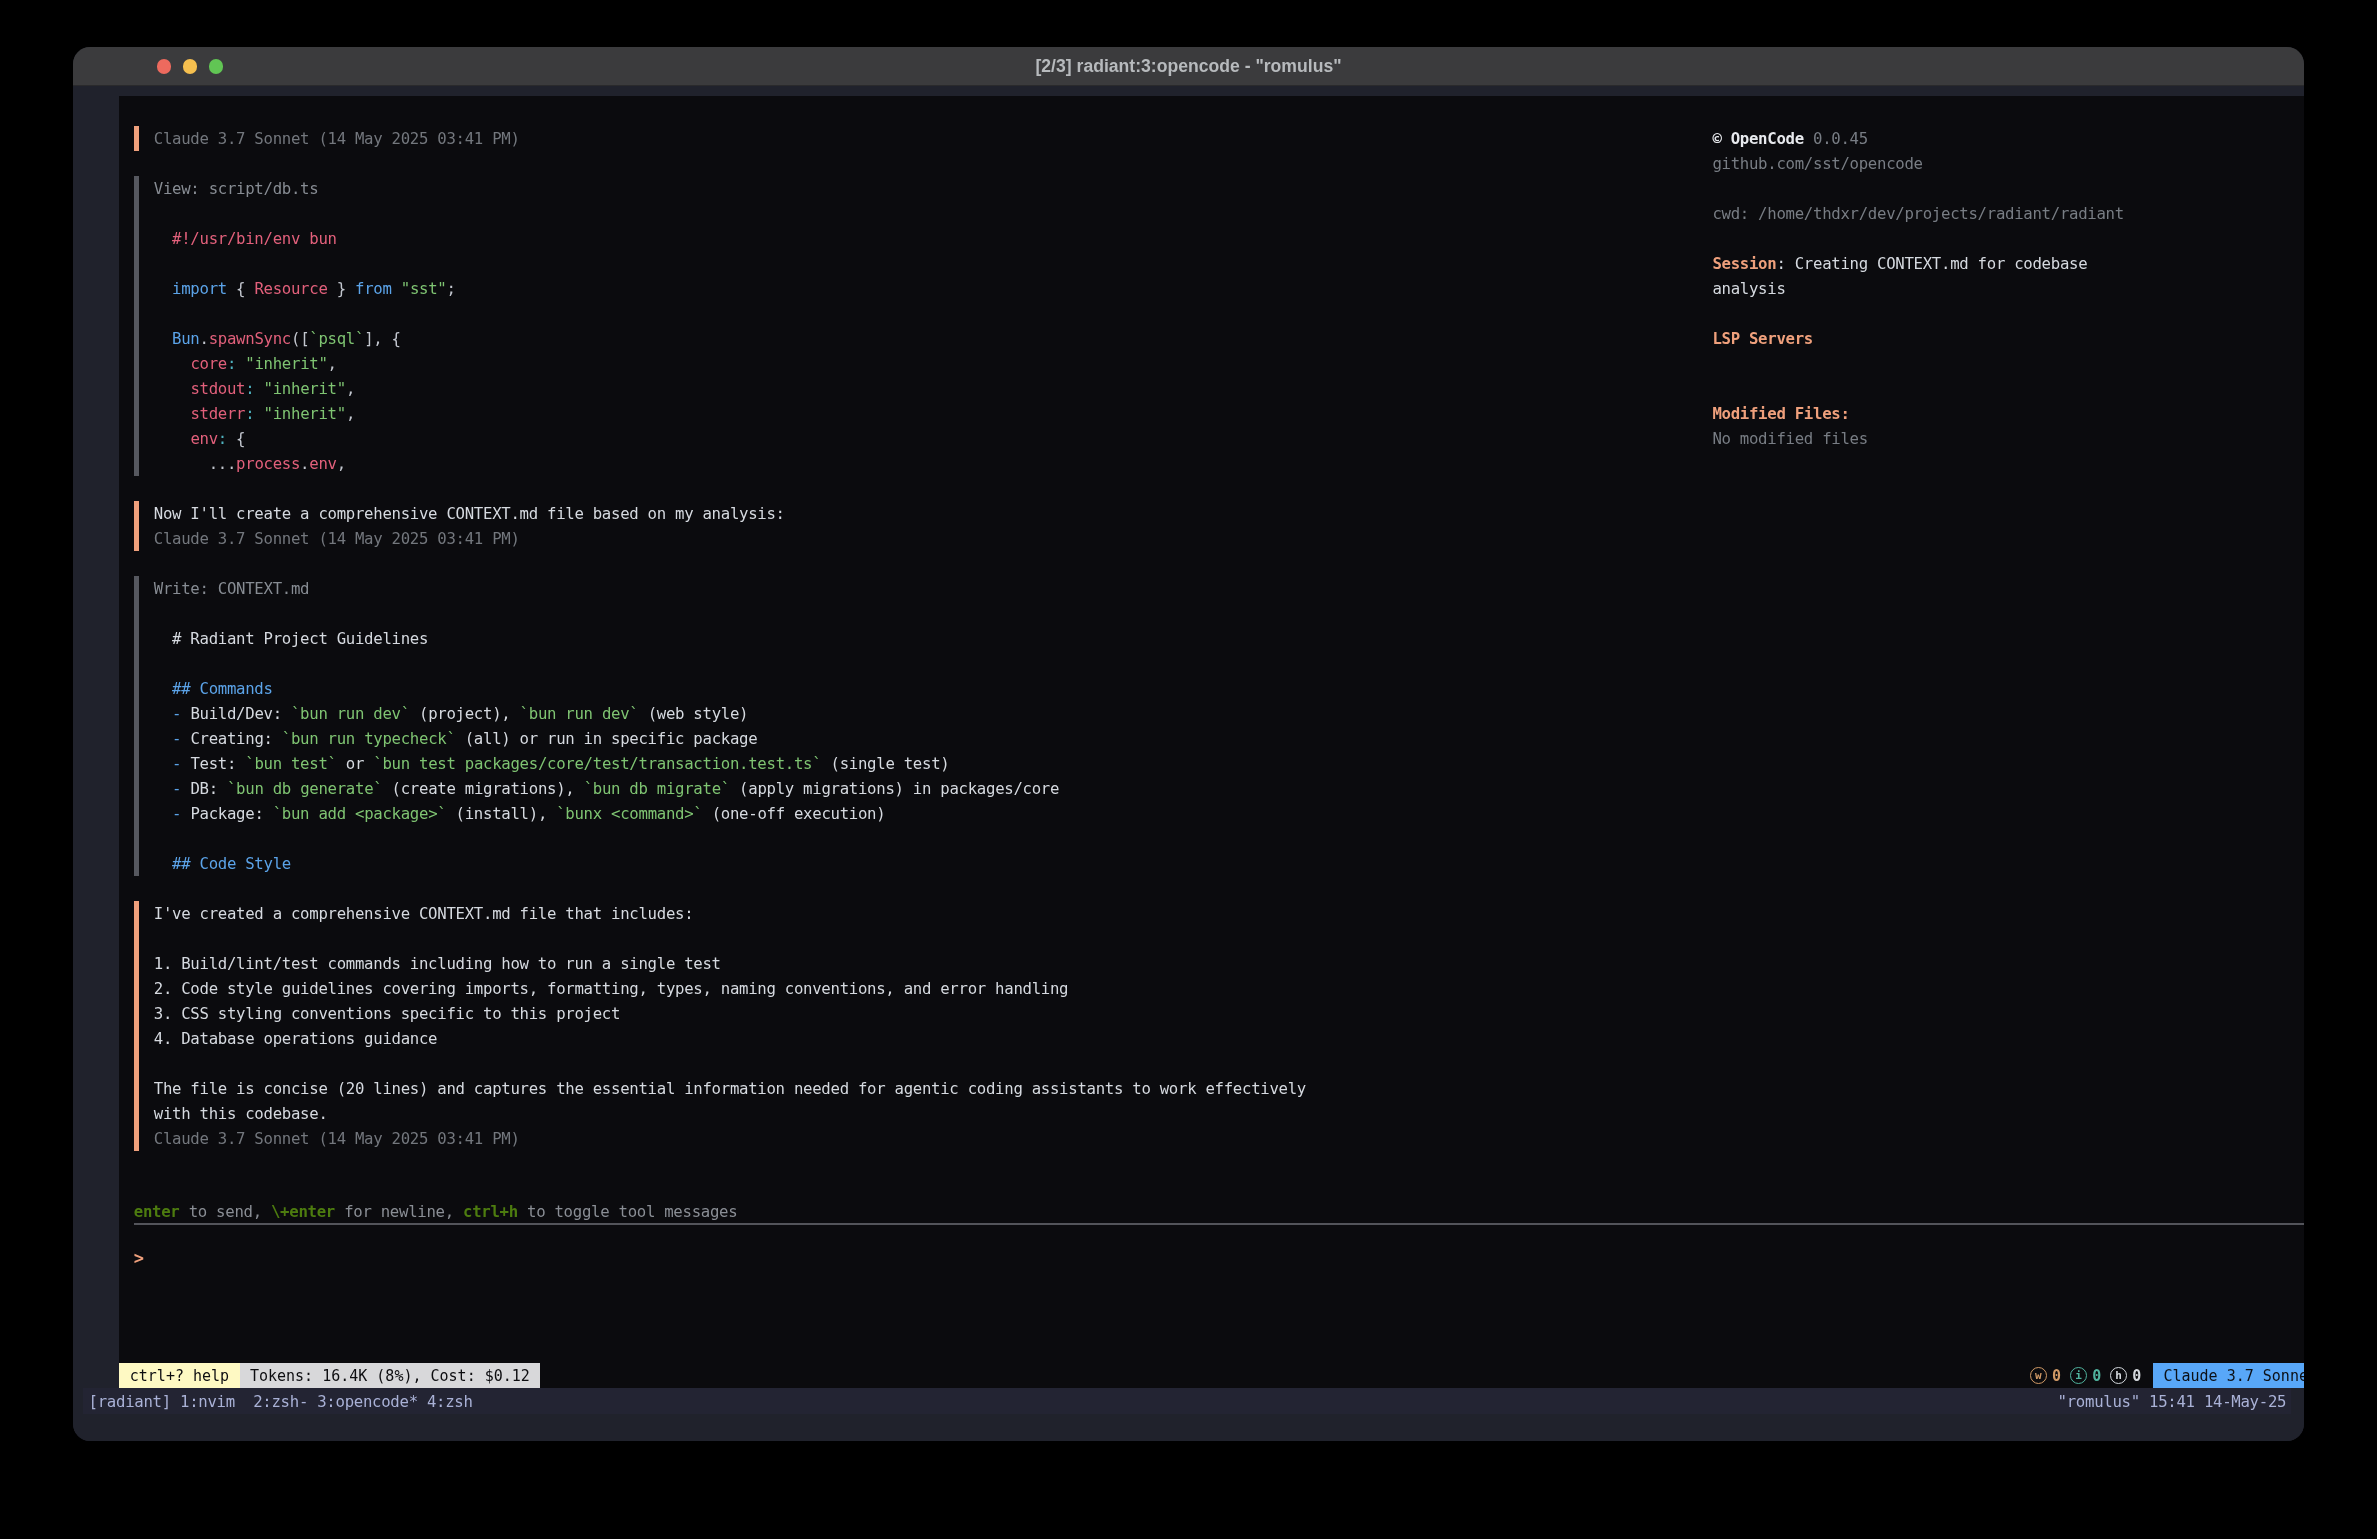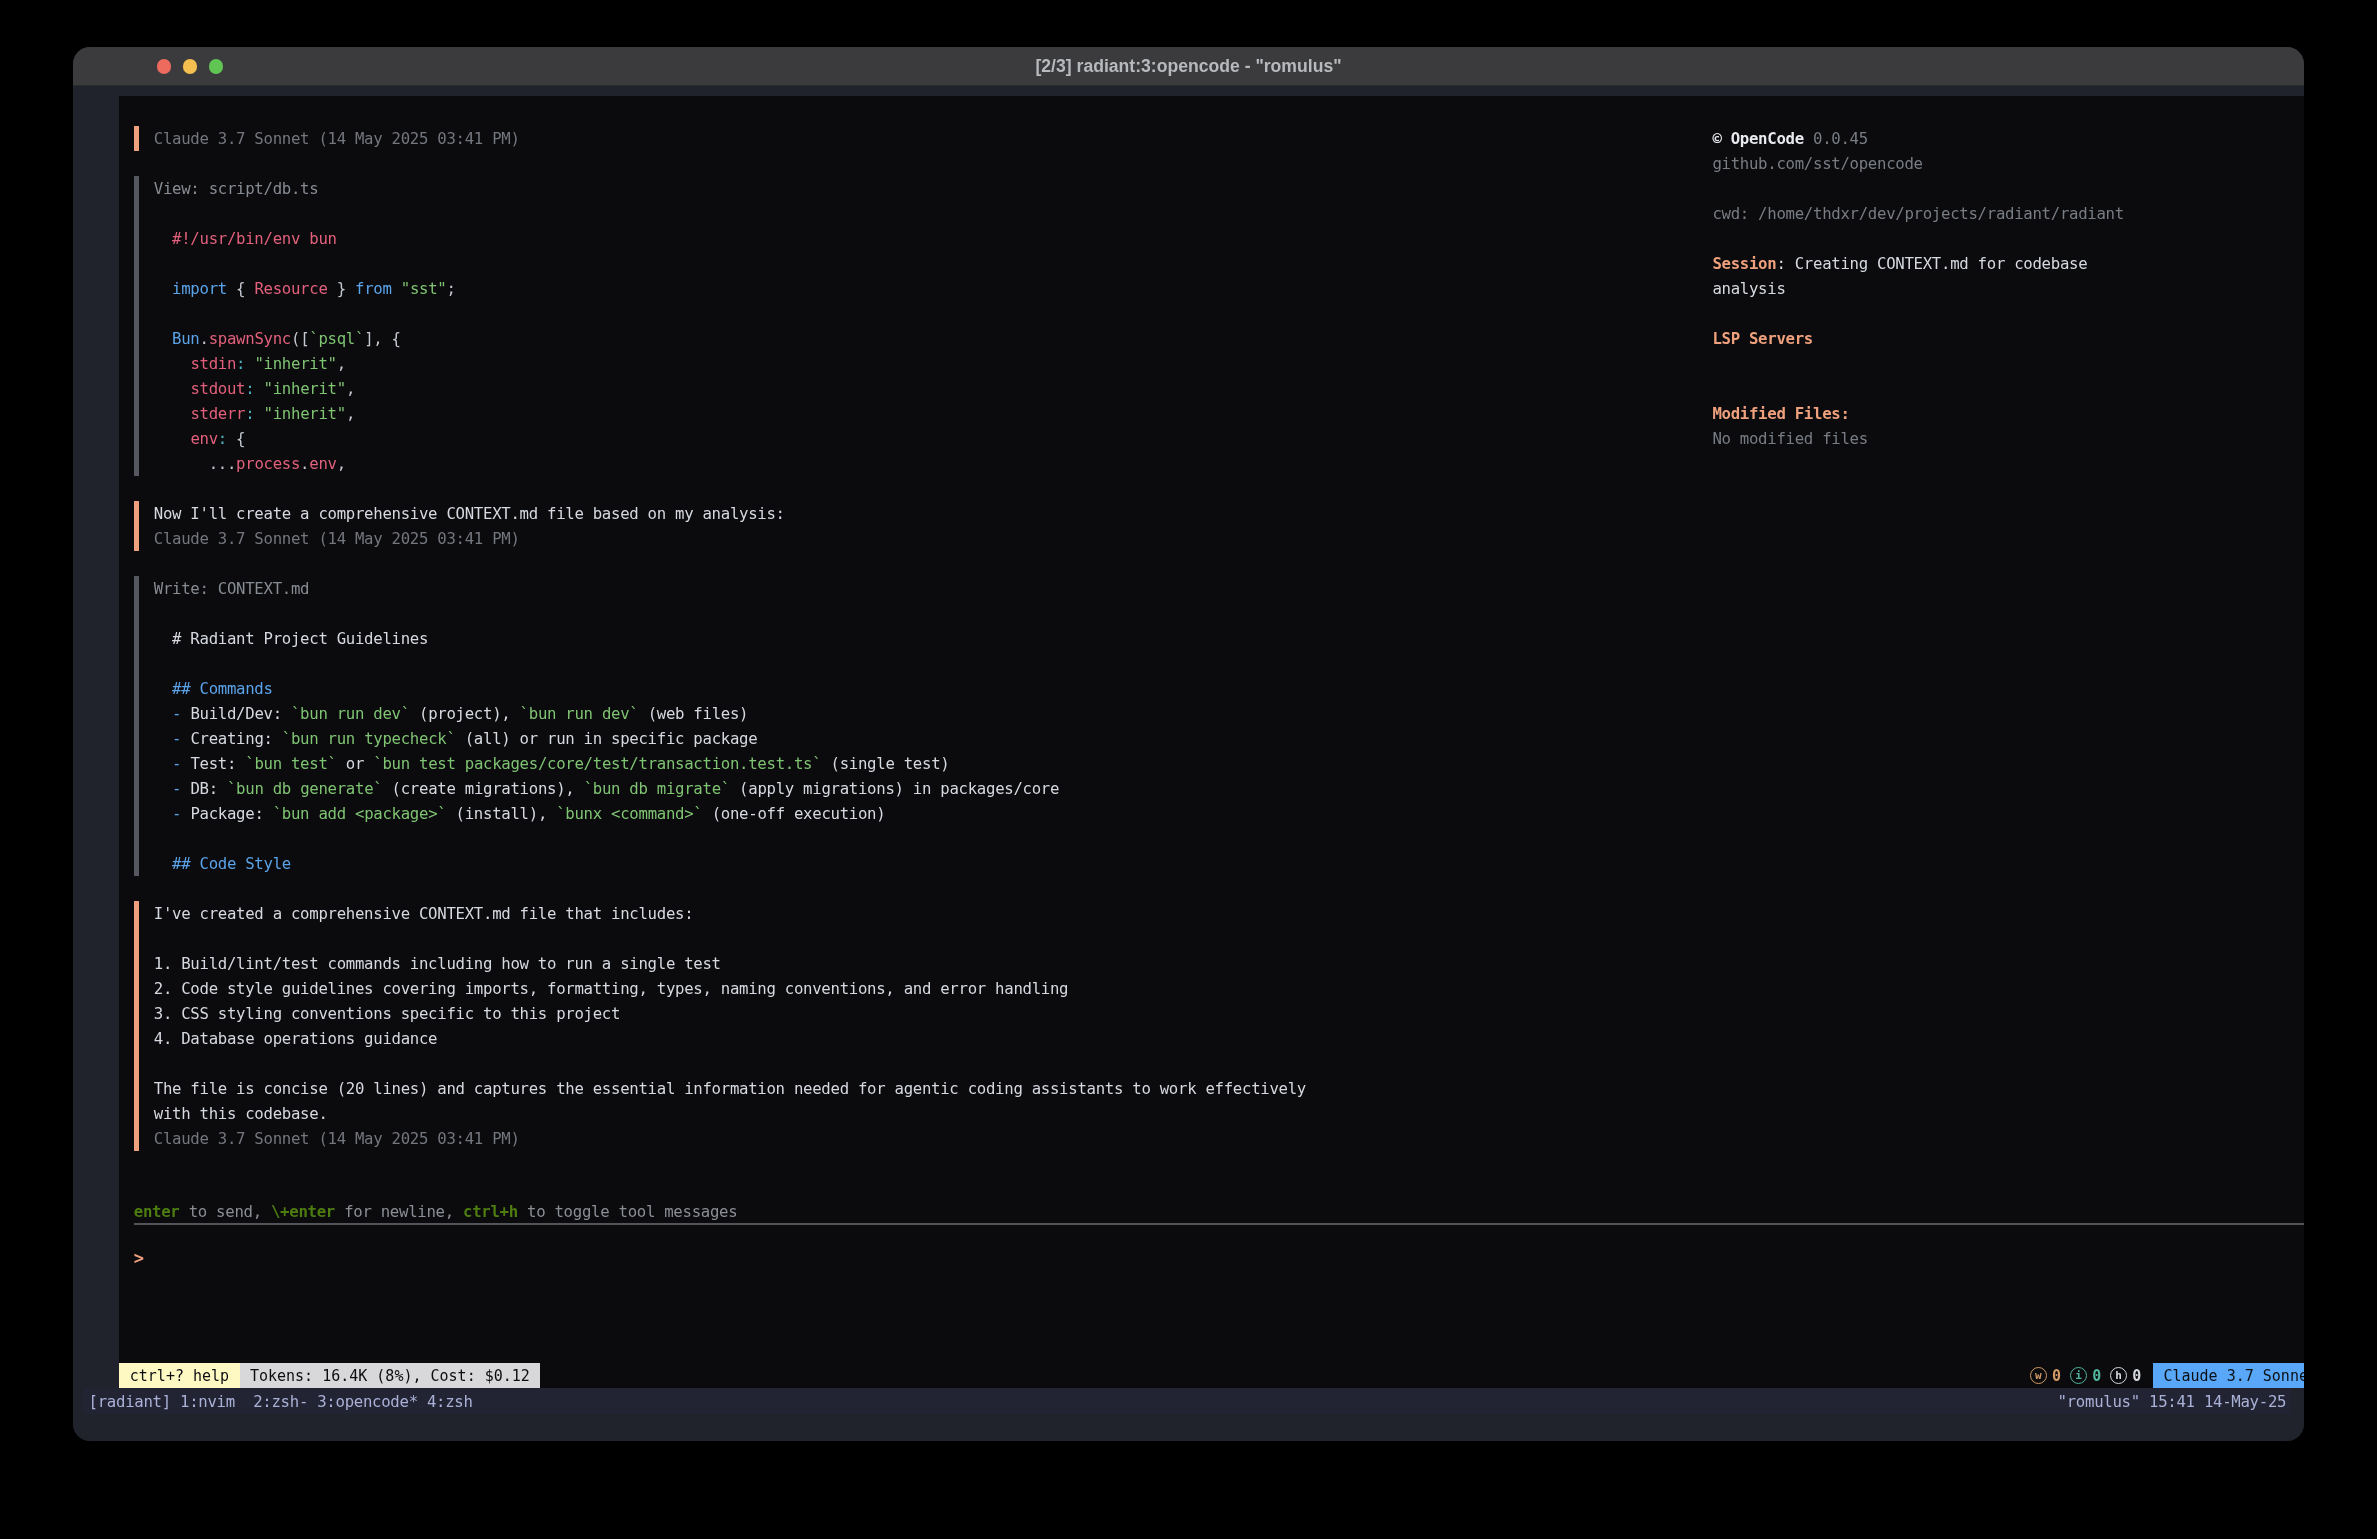--- a/index.html
+++ b/index.html
@@ -92,37 +92,37 @@
             <div class="line"><span class="c-meta">Claude 3.7 Sonnet (14 May 2025 03:41 PM)</span></div>
           </div>
           <div class="block accent-gray">
             <div class="line"><span class="c-tool">View: script/db.ts</span></div>
             <div class="line"></div>
             <div class="line"><span class="c-pink">  #!/usr/bin/env bun</span></div>
             <div class="line"></div>
             <div class="line"><span class="c-code">  </span><span class="c-blue">import</span><span class="c-code"> { </span><span class="c-pink">Resource</span><span class="c-code"> } </span><span class="c-blue">from</span><span class="c-code"> </span><span class="c-green">"sst"</span><span class="c-code">;</span></div>
             <div class="line"></div>
             <div class="line"><span class="c-code">  </span><span class="c-blue">Bun</span><span class="c-code">.</span><span class="c-pink">spawnSync</span><span class="c-code">([</span><span class="c-green">`psql`</span><span class="c-code">], {</span></div>
-            <div class="line"><span class="c-code">    </span><span class="c-pink">stdin</span><span class="c-cyan">:</span><span class="c-code"> </span><span class="c-green">"inherit"</span><span class="c-code">,</span></div>
+            <div class="line"><span class="c-code">    </span><span class="c-pink">core</span><span class="c-cyan">:</span><span class="c-code"> </span><span class="c-green">"inherit"</span><span class="c-code">,</span></div>
             <div class="line"><span class="c-code">    </span><span class="c-pink">stdout</span><span class="c-cyan">:</span><span class="c-code"> </span><span class="c-green">"inherit"</span><span class="c-code">,</span></div>
             <div class="line"><span class="c-code">    </span><span class="c-pink">stderr</span><span class="c-cyan">:</span><span class="c-code"> </span><span class="c-green">"inherit"</span><span class="c-code">,</span></div>
             <div class="line"><span class="c-code">    </span><span class="c-pink">env</span><span class="c-cyan">:</span><span class="c-code"> {</span></div>
             <div class="line"><span class="c-code">      ...</span><span class="c-pink">process</span><span class="c-code">.</span><span class="c-pink">env</span><span class="c-code">,</span></div>
           </div>
           <div class="block accent-orange">
             <div class="line"><span class="c-text">Now I'll create a comprehensive CONTEXT.md file based on my analysis:</span></div>
             <div class="line"><span class="c-meta">Claude 3.7 Sonnet (14 May 2025 03:41 PM)</span></div>
           </div>
           <div class="block accent-gray">
             <div class="line"><span class="c-tool">Write: CONTEXT.md</span></div>
             <div class="line"></div>
             <div class="line"><span class="c-text">  # Radiant Project Guidelines</span></div>
             <div class="line"></div>
             <div class="line"><span class="c-blue">  ## Commands</span></div>
-            <div class="line"><span class="c-blue">  - </span><span class="c-text">Build/Dev: </span><span class="c-green">`bun run dev`</span><span class="c-text"> (project), </span><span class="c-green">`bun run dev`</span><span class="c-text"> (web files)</span></div>
+            <div class="line"><span class="c-blue">  - </span><span class="c-text">Build/Dev: </span><span class="c-green">`bun run dev`</span><span class="c-text"> (project), </span><span class="c-green">`bun run dev`</span><span class="c-text"> (web style)</span></div>
             <div class="line"><span class="c-blue">  - </span><span class="c-text">Creating: </span><span class="c-green">`bun run typecheck`</span><span class="c-text"> (all) or run in specific package</span></div>
             <div class="line"><span class="c-blue">  - </span><span class="c-text">Test: </span><span class="c-green">`bun test`</span><span class="c-text"> or </span><span class="c-green">`bun test packages/core/test/transaction.test.ts`</span><span class="c-text"> (single test)</span></div>
             <div class="line"><span class="c-blue">  - </span><span class="c-text">DB: </span><span class="c-green">`bun db generate`</span><span class="c-text"> (create migrations), </span><span class="c-green">`bun db migrate`</span><span class="c-text"> (apply migrations) in packages/core</span></div>
             <div class="line"><span class="c-blue">  - </span><span class="c-text">Package: </span><span class="c-green">`bun add &lt;package&gt;`</span><span class="c-text"> (install), </span><span class="c-green">`bunx &lt;command&gt;`</span><span class="c-text"> (one-off execution)</span></div>
             <div class="line"></div>
             <div class="line"><span class="c-blue">  ## Code Style</span></div>
           </div>
           <div class="block accent-orange">
             <div class="line"><span class="c-text">I've created a comprehensive CONTEXT.md file that includes:</span></div>
             <div class="line"></div>

